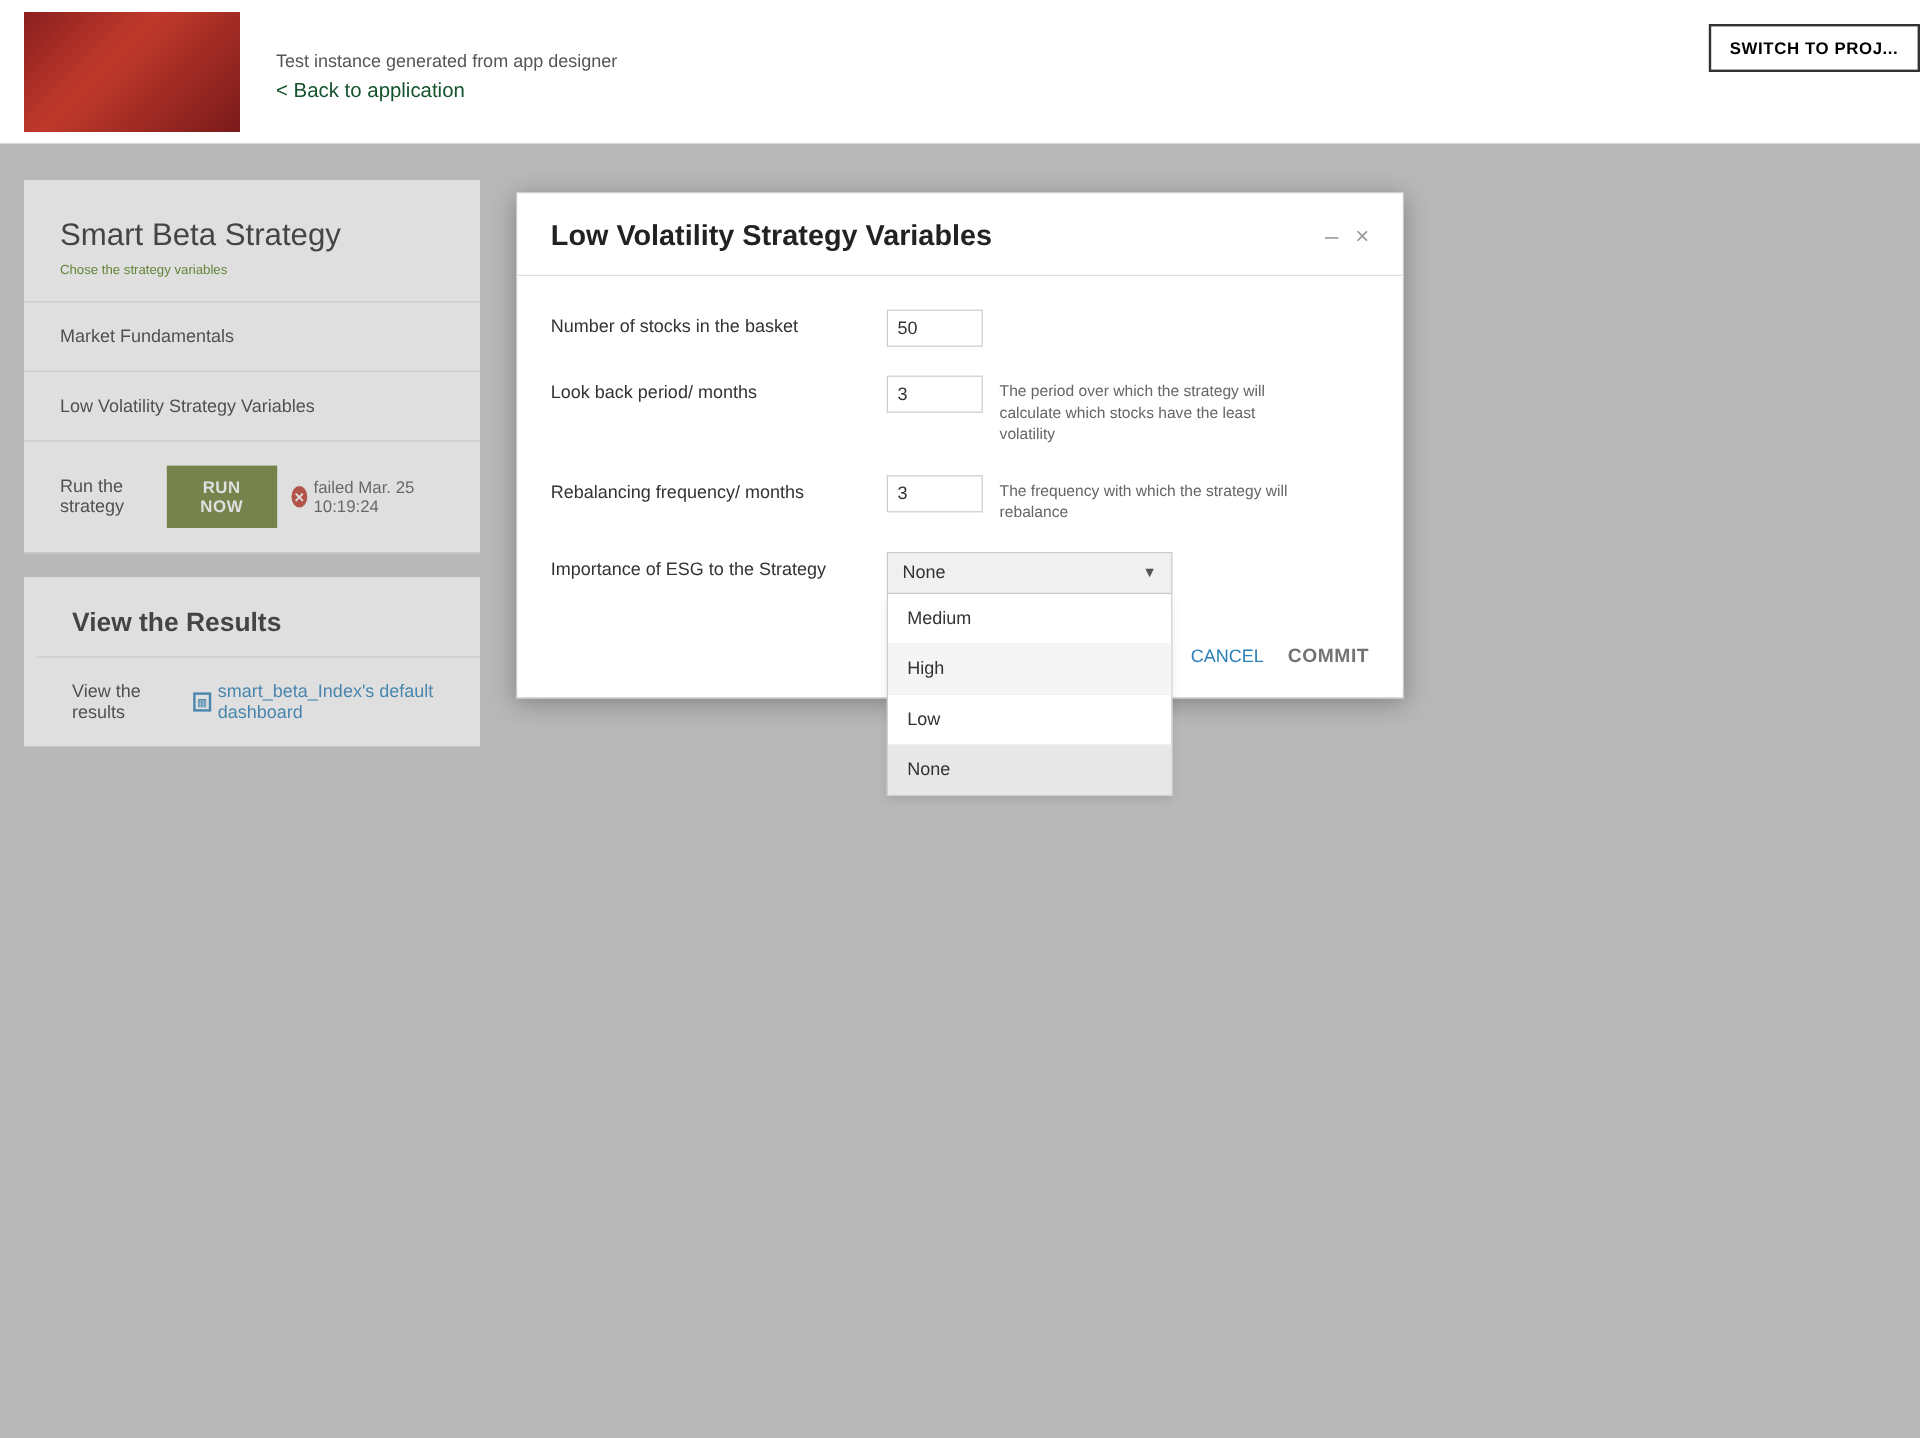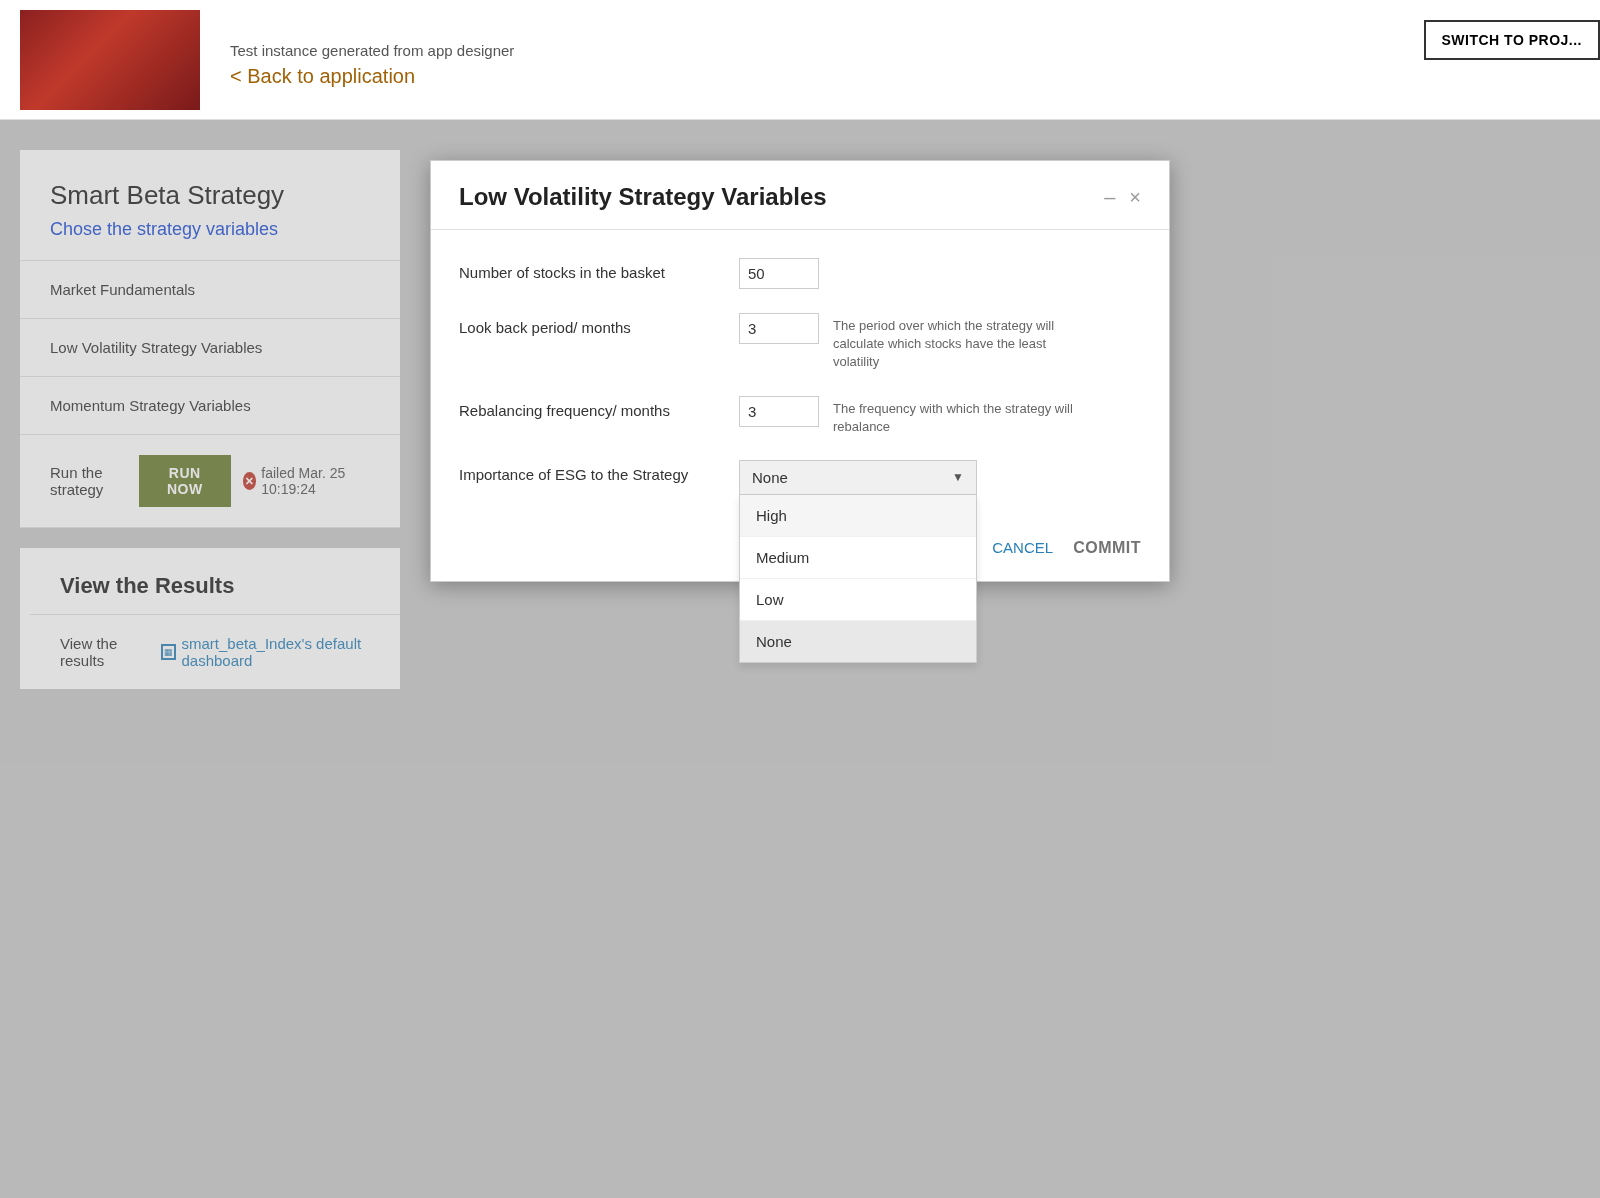--- a/index.html
+++ b/index.html
@@ -43,22 +43,22 @@
       color: #333;
       border-bottom: 2px solid #555;
       padding-bottom: 2px;
     }
     .header-subtitle {
       color: #555;
       font-size: 15px;
       margin-bottom: 6px;
     }
     .back-link {
-      color: #a16207;
-      font-size: 20px;
+      color: #14532d;
+      font-size: 17px;
       text-decoration: none;
       cursor: pointer;
     }
     .switch-btn {
       position: absolute;
       right: 0;
       top: 20px;
       background: white;
       border: 2px solid #333;
       padding: 10px 16px;
@@ -81,22 +81,22 @@
       padding: 30px 30px 20px 30px;
       border-bottom: 1px solid #e0e0e0;
     }
     .workflow-title {
       font-size: 26px;
       font-weight: normal;
       color: #222;
       margin-bottom: 8px;
     }
     .workflow-subtitle {
-      color: #1d4ed8;
-      font-size: 18px;
+      color: #4d7c0f;
+      font-size: 11px;
     }
 
     .workflow-item {
       padding: 20px 30px;
       border-bottom: 1px solid #e0e0e0;
       display: flex;
       justify-content: space-between;
       align-items: center;
     }
     .workflow-item-label {
@@ -355,23 +355,20 @@
         <div class="workflow-title">Smart Beta Strategy</div>
         <div class="workflow-subtitle">Chose the strategy variables</div>
       </div>
       <div class="workflow-item">
         <span class="workflow-item-label">Market Fundamentals</span>
       </div>
       <div class="workflow-item">
         <span class="workflow-item-label">Low Volatility Strategy Variables</span>
       </div>
       <div class="workflow-item">
-        <span class="workflow-item-label">Momentum Strategy Variables</span>
-      </div>
-      <div class="workflow-item">
         <span class="workflow-item-label">Run the strategy</span>
         <div style="display: flex; align-items: center;">
           <button class="run-now-btn">RUN NOW</button>
           <span class="failed-badge">
             <span class="failed-icon">✕</span>
             <span>failed Mar. 25 10:19:24</span>
           </span>
         </div>
       </div>
     </div>
@@ -428,25 +425,25 @@
 
         <div class="form-row">
           <label class="form-label">Importance of ESG to the Strategy</label>
           <div class="form-input-area">
             <div class="dropdown-container">
               <div class="dropdown-selected">
                 <span>None</span>
                 <span class="dropdown-arrow">▼</span>
               </div>
               <div class="dropdown-list">
+                <div class="dropdown-option">
+                  <span>Medium</span>
+                </div>
                 <div class="dropdown-option hovered">
                   <span>High</span>
-                </div>
-                <div class="dropdown-option">
-                  <span>Medium</span>
                 </div>
                 <div class="dropdown-option">
                   <span>Low</span>
                 </div>
                 <div class="dropdown-option selected-bg">
                   <span>None</span>
                 </div>
               </div>
             </div>
           </div>

